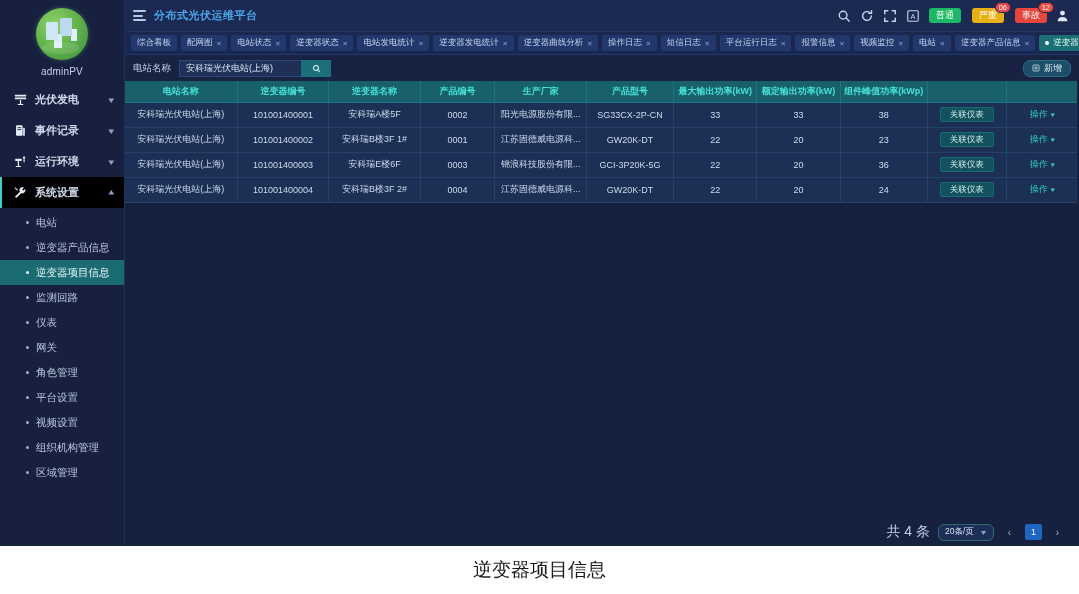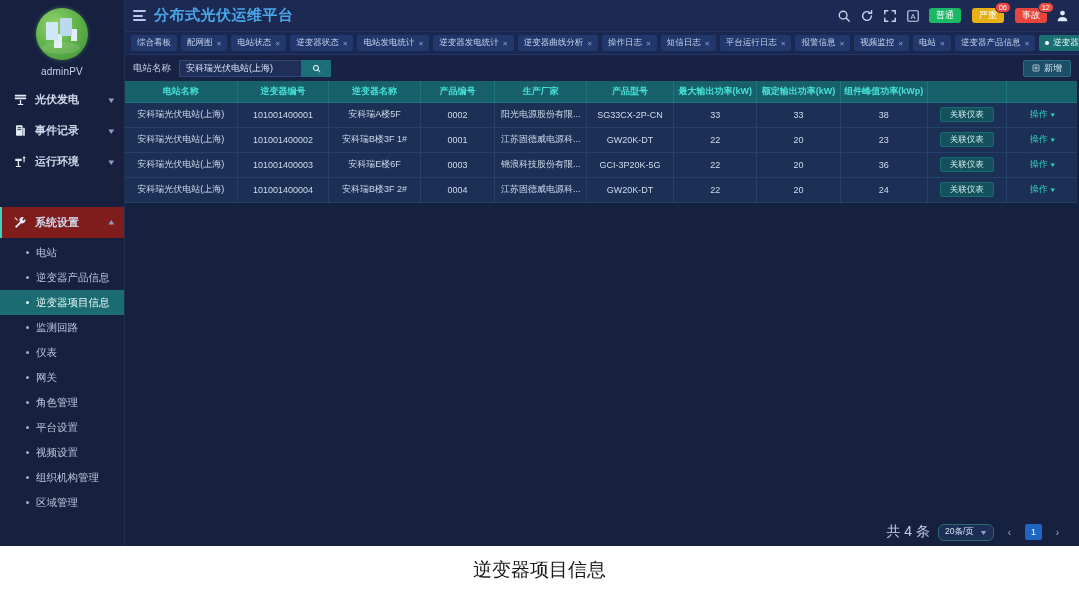--- a/index.html
+++ b/index.html
@@ -52,21 +52,21 @@
     font-size: 10px; color: #c6d2e6; letter-spacing: .2px;
   }
   .nav { margin-top: 4px; }
   .nav-item {
     height: 31px; display: flex; align-items: center;
     padding: 0 10px 0 14px; gap: 8px;
     color: #cfd8ea; font-size: 11px; cursor: pointer;
     position: relative;
     font-weight: bold;
   }
-  .nav-item.active { background: #7f1d1d; margin-top: 30px; }
+  .nav-item.active { background: #000000; }
   .nav-item.active::before {
     content:""; position:absolute; left:0; top:0; bottom:0;
     width:2px; background:#3fd0c9;
   }
   .nav-ico { width: 13px; height: 13px; flex: 0 0 13px; color:#e5ecf7; }
   .nav-ico svg { display:block; width:13px; height:13px; }
   .nav-label { flex: 1 1 auto; }
   .nav-arrow { font-size: 9px; color: #8e9ec0; transform: scaleX(1.3); }
   .nav-arrow.up { transform: scaleX(1.3) rotate(180deg); }
 
@@ -85,21 +85,21 @@
 
   .topbar {
     height: 32px; background:#1c2a53;
     display:flex; align-items:center; padding: 0 6px 0 8px;
     border-bottom: 1px solid #233461;
   }
   .burger { width:13px; height:11px; margin-right:8px; cursor:pointer; }
   .burger i { display:block; height:2px; background:#b9c6e4; margin-bottom:2.5px; border-radius:1px;}
   .burger i:nth-child(2){ width:10px; }
   .app-title {
-    font-size: 15px; color:#49a6e8; letter-spacing:.5px;
+    font-size: 11px; color:#49a6e8; letter-spacing:.5px;
     font-weight: 600; white-space:nowrap;
   }
   .topbar-right { margin-left:auto; display:flex; align-items:center; gap:9px; padding-right:4px;}
   .tb-ico { width:14px; height:14px; color:#c6d2ea; cursor:pointer; display:block;}
   .tb-ico svg{ display:block; width:14px; height:14px;}
   .pill {
     position:relative; height:15px; padding:0 7px; border-radius:3px;
     font-size:9px; color:#fff; display:flex; align-items:center; cursor:pointer;
     white-space:nowrap;
   }
@@ -143,21 +143,21 @@
     color:#dbe5f6; font-size:9px; padding:0 6px;
     font-family: inherit; outline:none;
   }
   .search-btn {
     width: 30px; height:17px; background:#1a6f78; border:1px solid #1a6f78;
     display:flex;align-items:center;justify-content:center; cursor:pointer;
   }
   .search-btn svg{width:9px;height:9px;color:#e6f7f8;display:block;}
   .add-btn {
     margin-left:auto; height:17px; padding:0 8px;
-    background:#1d4e68; border:1px solid #2a6a87; border-radius:2px;
+    background:#1d4e68; border:1px solid #2a6a87; border-radius:7px;
     color:#d7e7f2; font-size:9px; display:flex; align-items:center; gap:4px;
     cursor:pointer; font-family:inherit;
   }
   .add-btn svg{width:8px;height:8px;display:block;color:#d7e7f2;}
 
   .table-wrap { flex:1 1 auto; padding: 0 2px 0 0; overflow:hidden; background:#16213f;}
   table { width: 100%; border-collapse: collapse; table-layout: fixed; }
   thead th {
     height:21px; background:#18616b; color:#46e0d4;
     font-size:9px; font-weight:600; text-align:center;

